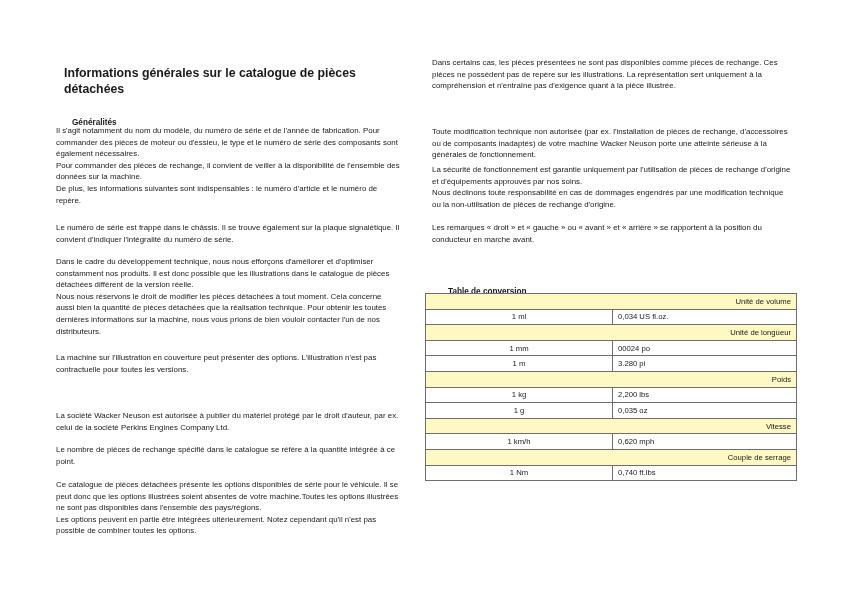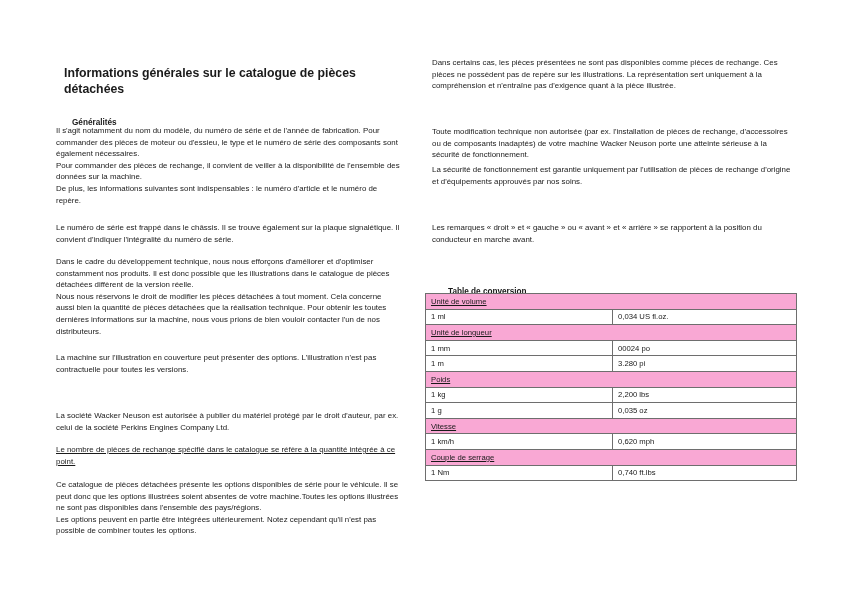--- a/index.html
+++ b/index.html
@@ -18,22 +18,22 @@
     position:absolute; font-size:7.9px; line-height:11.6px; margin:0;
   }
   .para span { display:block; }
   table.conv {
     position:absolute; left:425px; top:293px; width:372px;
     border-collapse:collapse; font-size:7.7px;
   }
   table.conv td {
     border:1px solid #6e6e6e; height:14.6px; padding:0 5px; line-height:13px;
   }
-  table.conv td.group { background:#f9a8d4; text-align:left;text-decoration:underline; }
-  table.conv td.k { width:176px; }
+  table.conv td.group { background:#fef9c3; text-align:right; }
+  table.conv td.k { width:176px;text-align:center; }
 </style>
 </head>
 <body>
 
 <h1 class="title">Informations générales sur le catalogue de pièces détachées</h1>
 <h2 class="subhead" style="left:56px; top:102px;">Généralités</h2>
 
 <div class="para" style="left:56px; top:125px; width:344px;">
   <span>Il s'agit notamment du nom du modèle, du numéro de série et de l'année de fabrication. Pour commander des pièces de moteur ou d'essieu, le type et le numéro de série des composants sont également nécessaires.</span>
   <span>Pour commander des pièces de rechange, il convient de veiller à la disponibilité de l'ensemble des données sur la machine.</span>
@@ -45,36 +45,37 @@
 <div class="para" style="left:56px; top:256px; width:344px;">
   <span>Dans le cadre du développement technique, nous nous efforçons d'améliorer et d'optimiser constamment nos produits. Il est donc possible que les illustrations dans le catalogue de pièces détachées diffèrent de la version réelle.</span>
   <span>Nous nous réservons le droit de modifier les pièces détachées à tout moment. Cela concerne aussi bien la quantité de pièces détachées que la réalisation technique. Pour obtenir les toutes dernières informations sur la machine, nous vous prions de bien vouloir contacter l'un de nos distributeurs.</span>
 </div>
 <div class="para" style="left:56px; top:352px; width:344px;">
   <span>La machine sur l'illustration en couverture peut présenter des options. L'illustration n'est pas contractuelle pour toutes les versions.</span>
 </div>
 <div class="para" style="left:56px; top:410px; width:344px;">
   <span>La société Wacker Neuson est autorisée à publier du matériel protégé par le droit d’auteur, par ex. celui de la société Perkins Engines Company Ltd.</span>
 </div>
-<div class="para" style="left:56px; top:444px; width:344px;text-decoration:underline;">
+<div class="para" style="left:56px; top:444px; width:344px;">
   <span>Le nombre de pièces de rechange spécifié dans le catalogue se réfère à la quantité intégrée à ce point.</span>
 </div>
 <div class="para" style="left:56px; top:479px; width:344px;">
   <span>Ce catalogue de pièces détachées présente les options disponibles de série pour le véhicule. Il se peut donc que les options illustrées soient absentes de votre machine.Toutes les options illustrées ne sont pas disponibles dans l'ensemble des pays/régions.</span>
   <span>Les options peuvent en partie être intégrées ultérieurement. Notez cependant qu'il n'est pas possible de combiner toutes les options.</span>
 </div>
 
 <div class="para" style="left:432px; top:57px; width:360px;">
   <span>Dans certains cas, les pièces présentées ne sont pas disponibles comme pièces de rechange. Ces pièces ne possèdent pas de repère sur les illustrations. La représentation sert uniquement à la compréhension et n'entraîne pas d'exigence quant à la pièce illustrée.</span>
 </div>
 <div class="para" style="left:432px; top:126px; width:360px;">
-  <span>Toute modification technique non autorisée (par ex. l'installation de pièces de rechange, d'accessoires ou de composants inadaptés) de votre machine Wacker Neuson porte une atteinte sérieuse à la sécurité de fonctionnement.</span>
+  <span>Toute modification technique non autorisée (par ex. l'installation de pièces de rechange, d'accessoires ou de composants inadaptés) de votre machine Wacker Neuson porte une atteinte sérieuse à la générales de fonctionnement.</span>
 </div>
 <div class="para" style="left:432px; top:164px; width:360px;">
   <span>La sécurité de fonctionnement est garantie uniquement par l'utilisation de pièces de rechange d'origine et d'équipements approuvés par nos soins.</span>
+  <span>Nous déclinons toute responsabilité en cas de dommages engendrés par une modification technique ou la non-utilisation de pièces de rechange d'origine.</span>
 </div>
 <div class="para" style="left:432px; top:222px; width:360px;">
   <span>Les remarques « droit » et « gauche » ou « avant » et « arrière » se rapportent à la position du conducteur en marche avant.</span>
 </div>
 
 <h2 class="subhead" style="left:432px; top:271px;">Table de conversion</h2>
 
 <table class="conv">
   <tbody>
     <tr>

